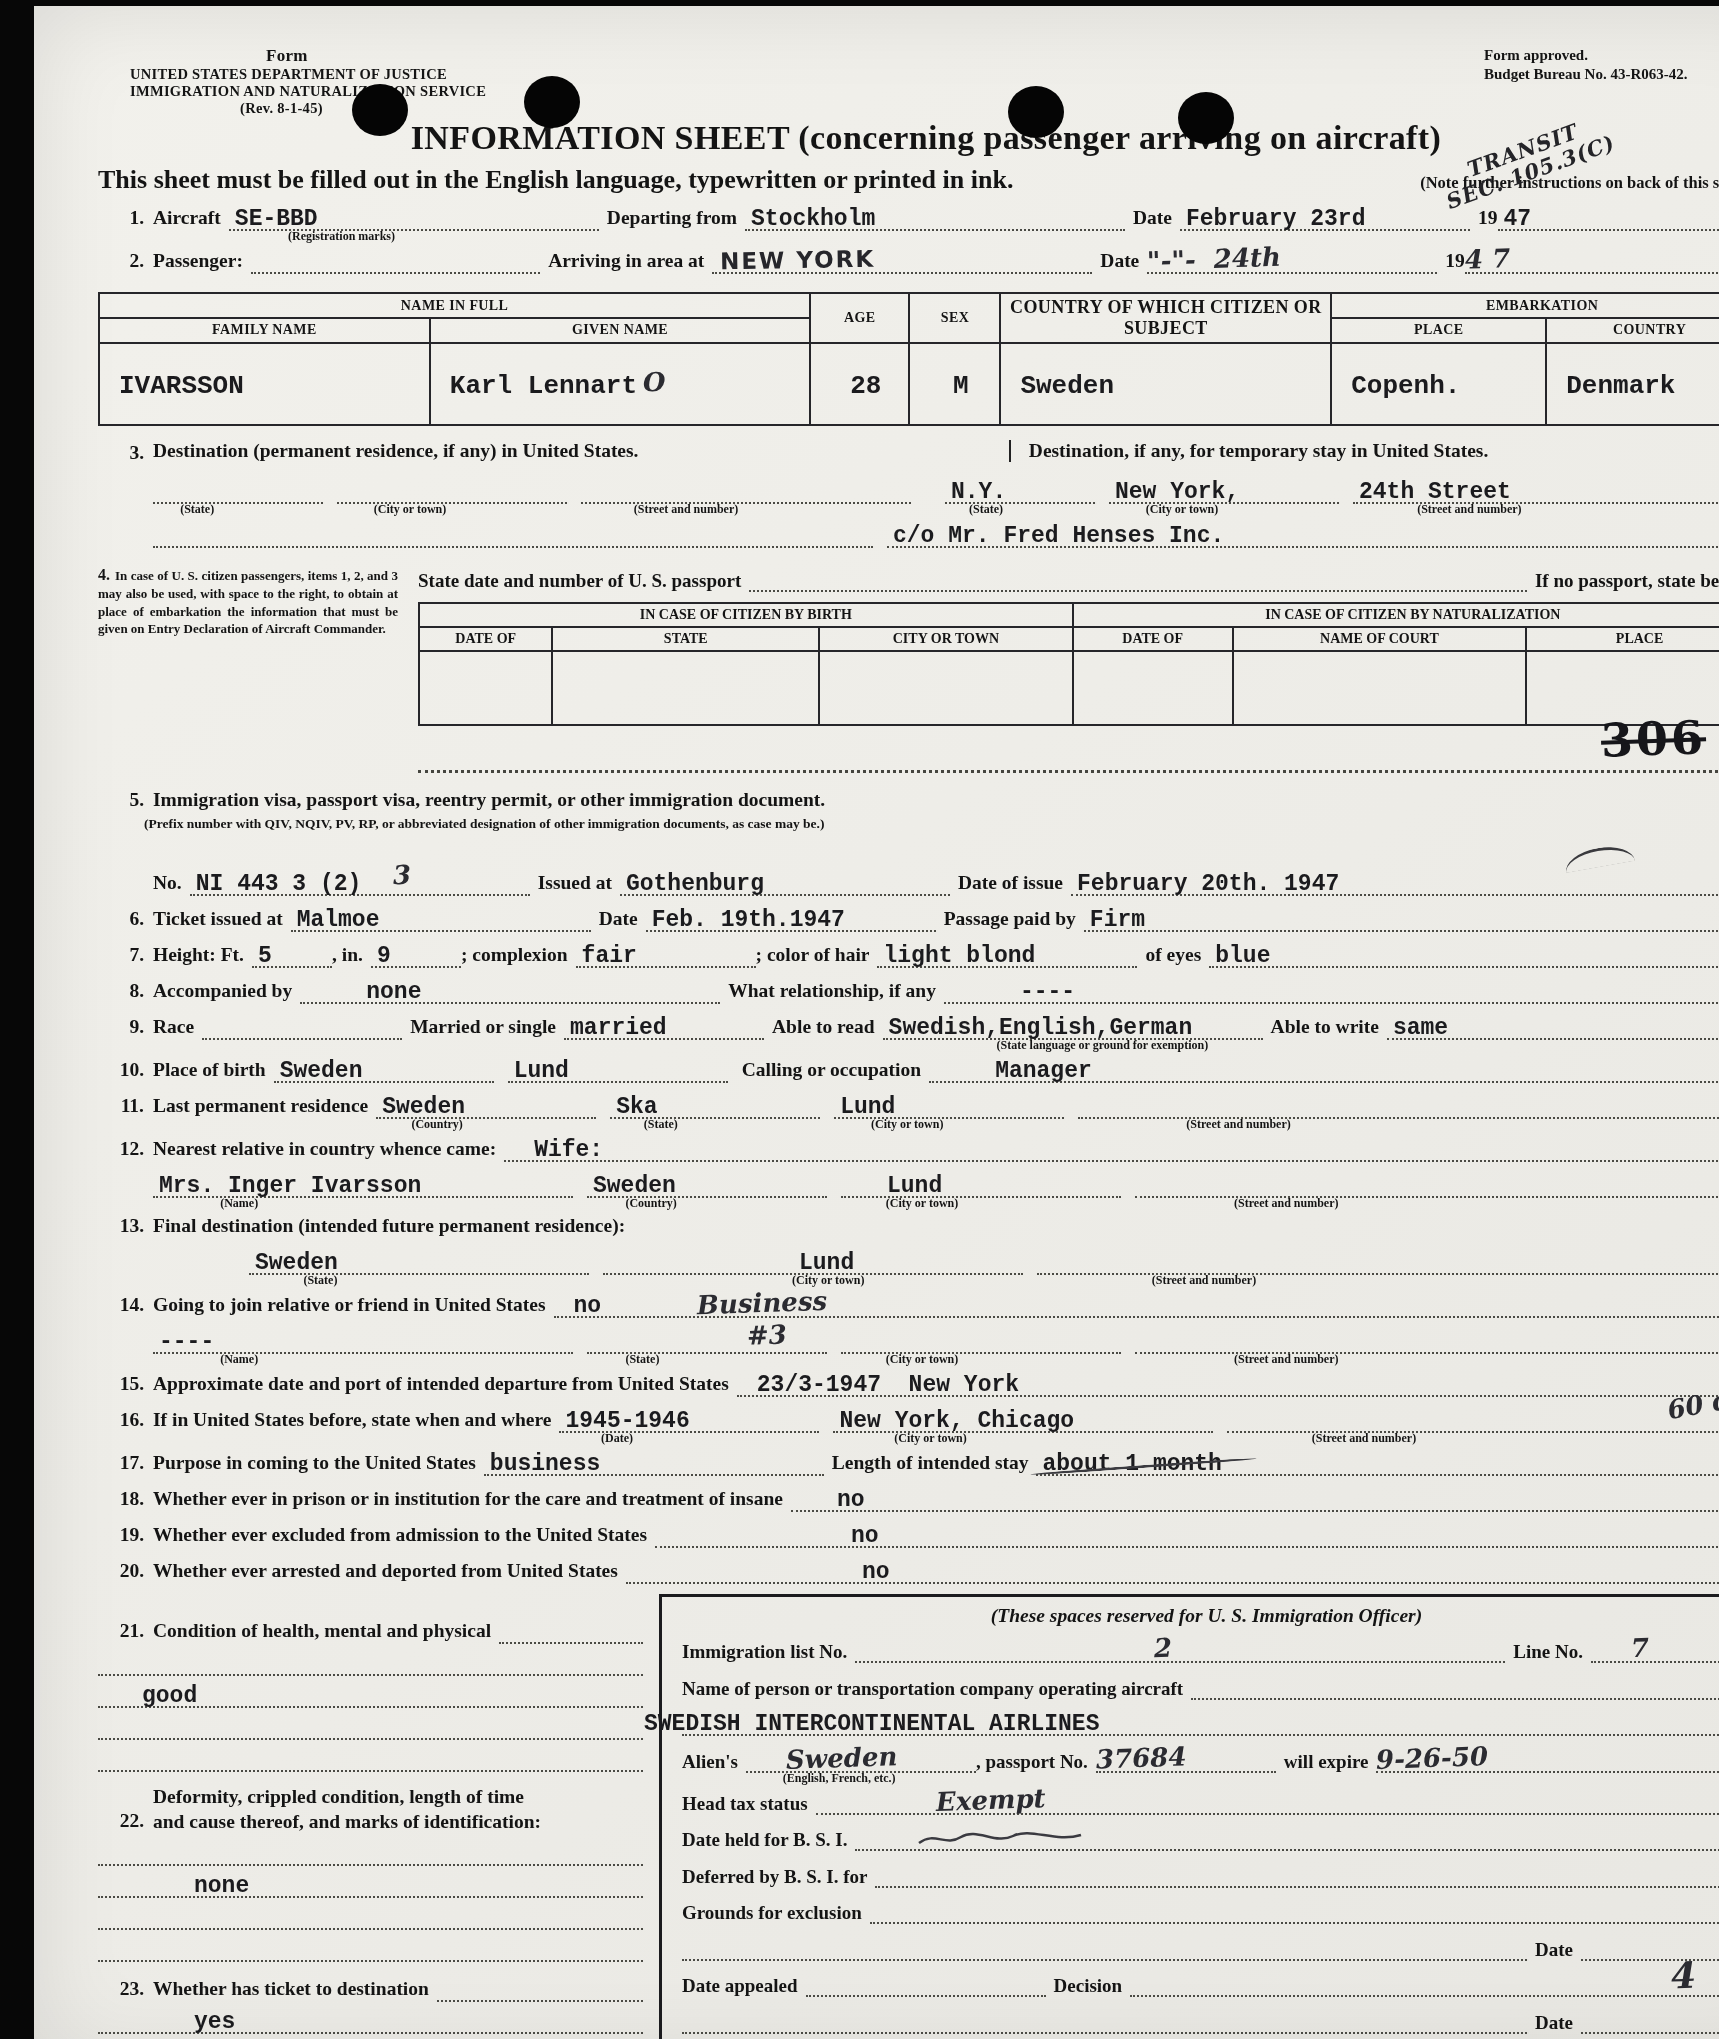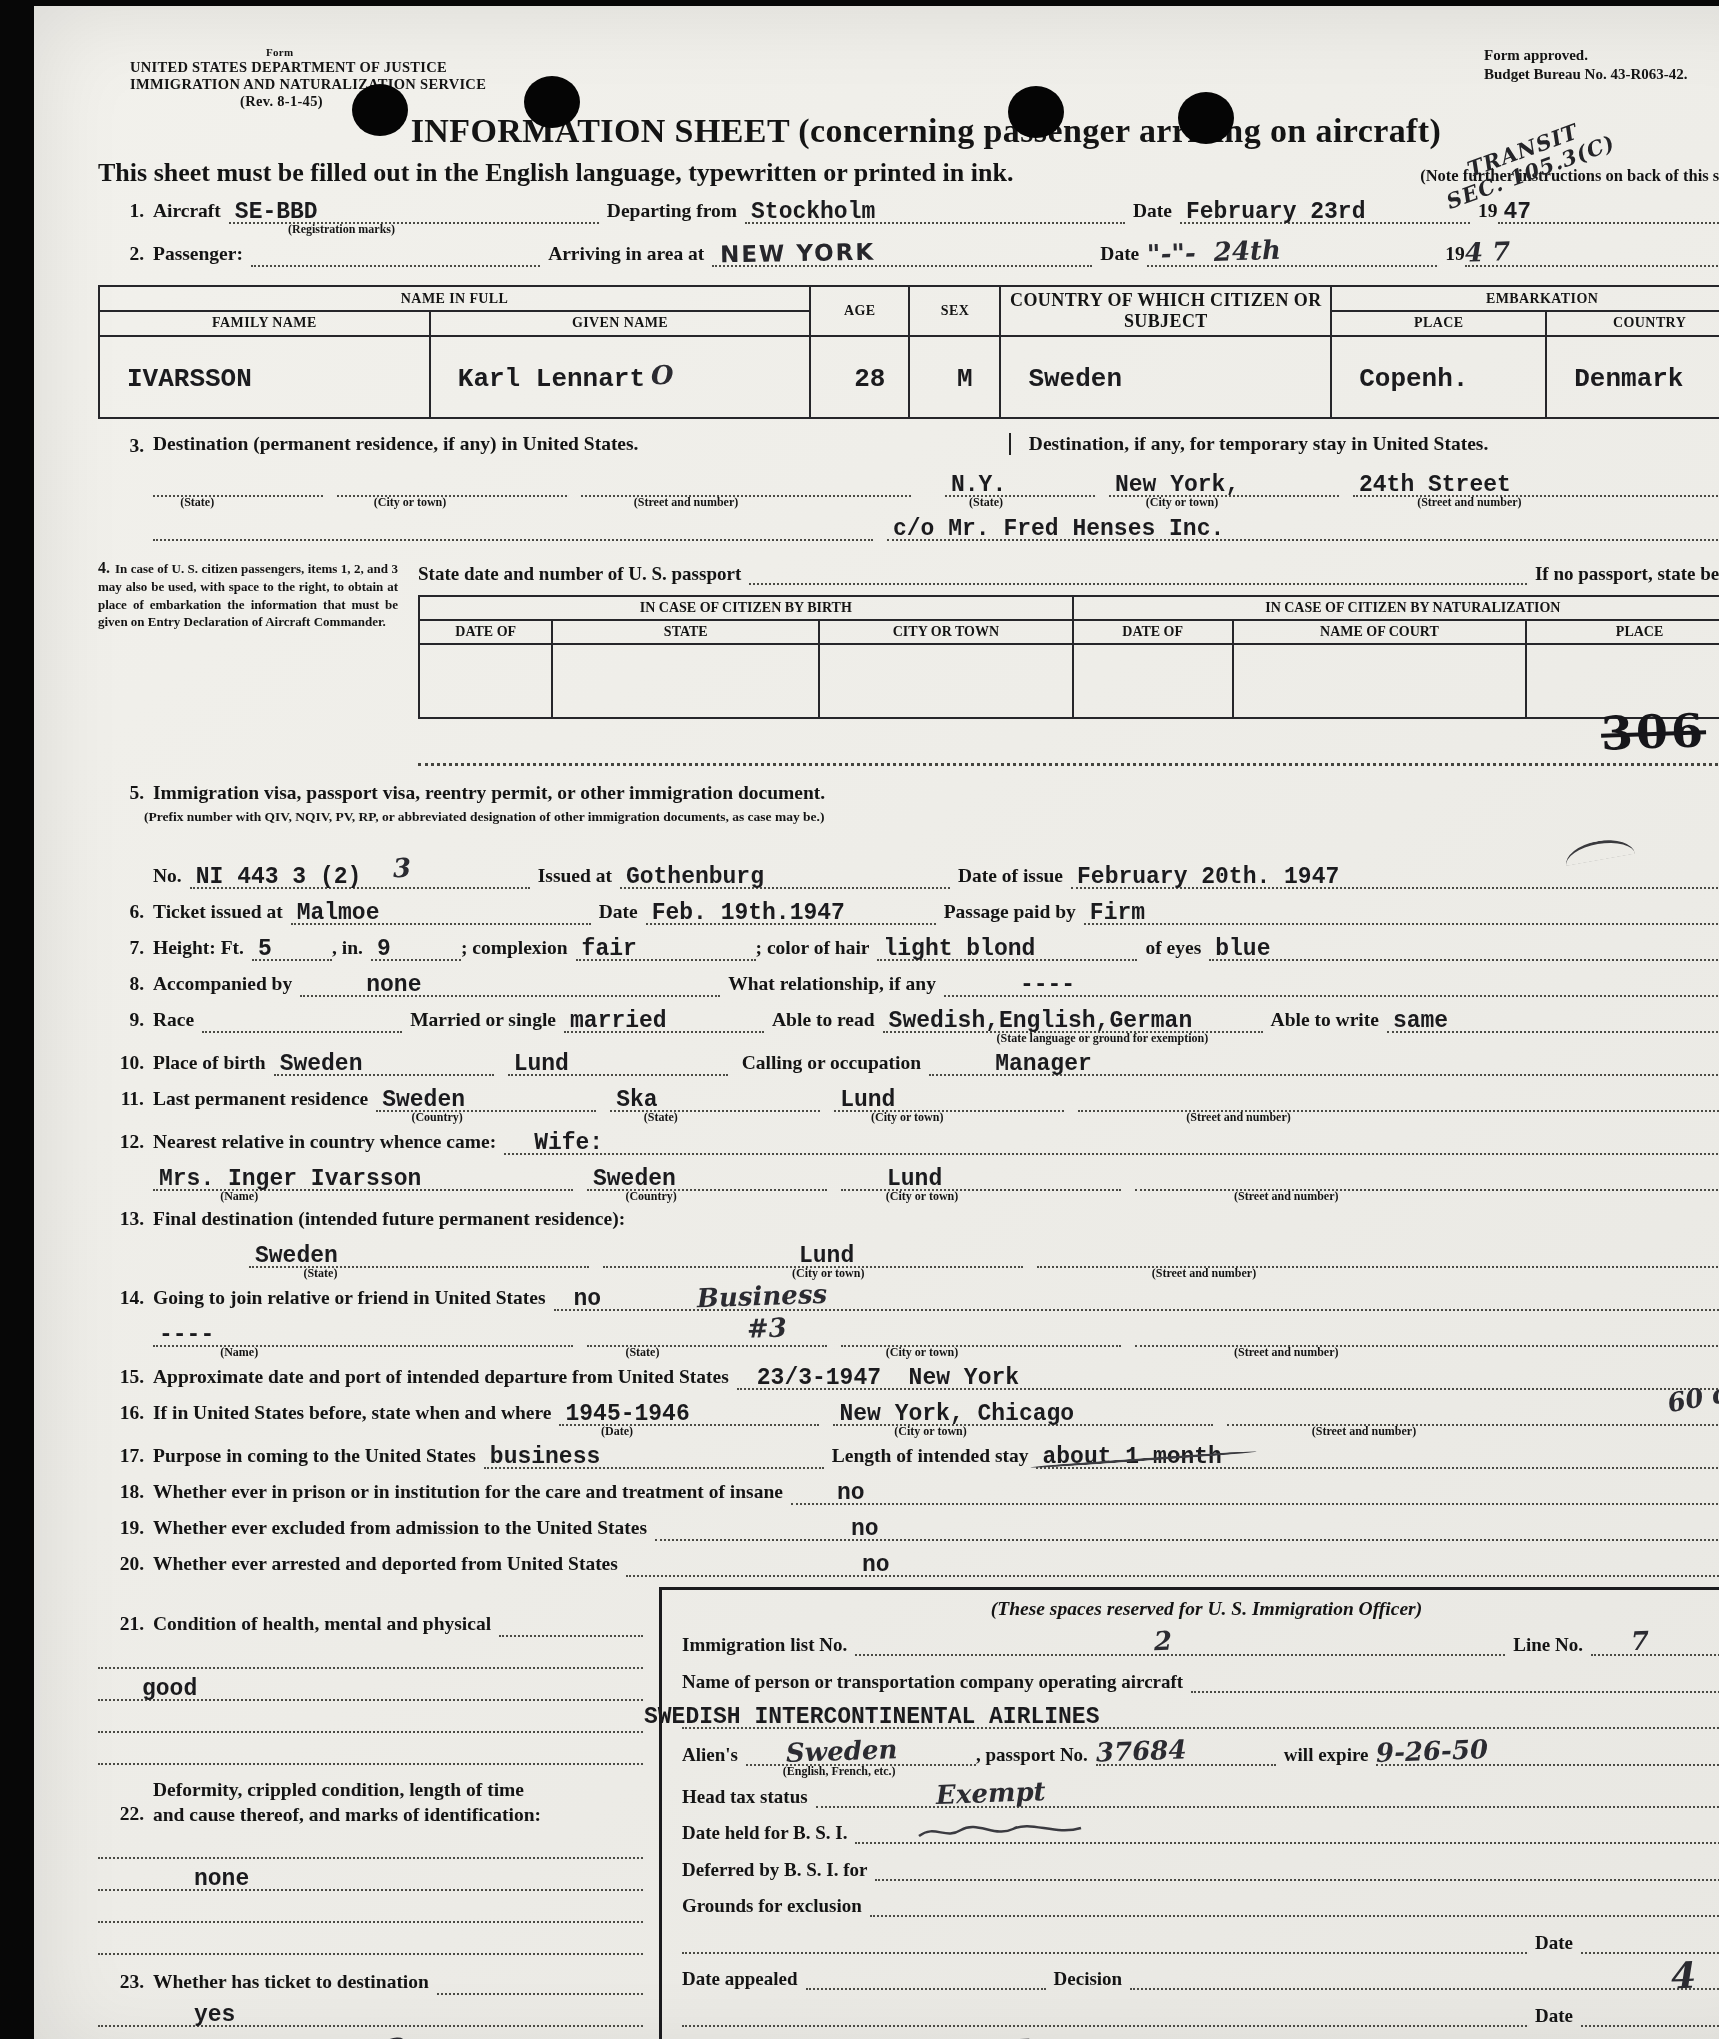--- a/index.html
+++ b/index.html
@@ -10,21 +10,21 @@
          box-shadow:inset 0 0 90px rgba(0,0,0,.10);
          padding:40px 60px 14px 64px;overflow:hidden}
   .hole{position:absolute;background:#050505;border-radius:50%;width:56px;height:52px;z-index:9}
   .h1{left:352px;top:84px}.h2{left:524px;top:76px}.h3{left:1008px;top:86px}.h4{left:1178px;top:92px}
   .stamp{position:absolute;right:104px;top:138px;transform:rotate(-20deg);z-index:8;
          font-family:"DejaVu Serif",serif;font-style:italic;font-weight:bold;font-size:21px;
          color:#242428;text-align:center;line-height:1.1;letter-spacing:1px}
   
   .hdrrow{display:flex;justify-content:space-between;align-items:flex-start}
   .agency{font-weight:bold;font-size:14.5px;line-height:1.18;letter-spacing:.3px;margin-left:32px}
-  .formword{margin-left:136px;font-size:11px}
+  .formword{margin-left:136px;font-size:17px}
   .approved{font-weight:bold;font-size:15px;line-height:1.25;width:270px}
   .title{font-weight:bold;font-size:34px;text-align:center;margin-top:2px;letter-spacing:.4px}
   .subtitle{display:flex;justify-content:space-between;align-items:baseline;margin-top:8px;font-weight:bold}
   .subtitle .a{font-size:26px}.subtitle .b{font-size:16.5px}
   
   .r{display:flex;align-items:flex-end;margin-top:8px;font-weight:bold;font-size:19.5px;white-space:nowrap}
   .r.subbed{margin-bottom:15px}
   .num{flex:none;width:46px;text-align:right;padding-right:9px;line-height:26px}
   .L{line-height:26px}
   .g{margin-left:8px}.g2{margin-left:14px}
@@ -39,21 +39,21 @@
   .hwcaps{display:inline-block;font-family:"DejaVu Sans",sans-serif;font-weight:bold;font-size:23px;
       line-height:24px;color:#26262b;transform:rotate(-1deg);letter-spacing:2px;padding:0 8px}.w80{width:80px}.w90{width:90px}.w140{width:140px}.w150{width:150px}
   .w170{width:170px}.w180{width:180px}.w200{width:200px}.w210{width:210px}.w220{width:220px}
   .w230{width:230px}.w240{width:240px}.w260{width:260px}.w280{width:280px}.w290{width:290px}
   .w300{width:300px}.w330{width:330px}.w340{width:340px}.w370{width:370px}
   .w380{width:380px}.w420{width:420px}
   
   .ntab{width:100%;border-collapse:collapse;margin-top:18px}
   .ntab th,.ntab td{border:2px solid #26262a}
   .ntab th{font-size:14px;font-weight:bold;letter-spacing:.4px;padding:3px 4px;text-align:center;line-height:1.15}
-  .ntab .vals td{height:78px;vertical-align:middle;padding-left:21px}
+  .ntab .vals td{height:78px;vertical-align:middle;padding-left:13px}
   
   .s3{margin-top:14px}
   .s3hdr{display:flex;align-items:flex-start}
   .s3l{display:flex;width:55%;font-weight:bold;font-size:19.5px}
   .s3r{flex:1;font-weight:bold;font-size:19.5px;border-left:2.5px solid #222;padding-left:18px}
   .s3vals{display:flex;align-items:flex-end;margin-top:10px;margin-bottom:16px}
   .s3co{display:flex;align-items:flex-end;margin-top:6px}
   
   .s4{display:flex;margin-top:16px}
   .s4note{flex:none;width:300px;font-size:13px;font-weight:bold;line-height:1.35;padding-right:20px;text-align:justify}

